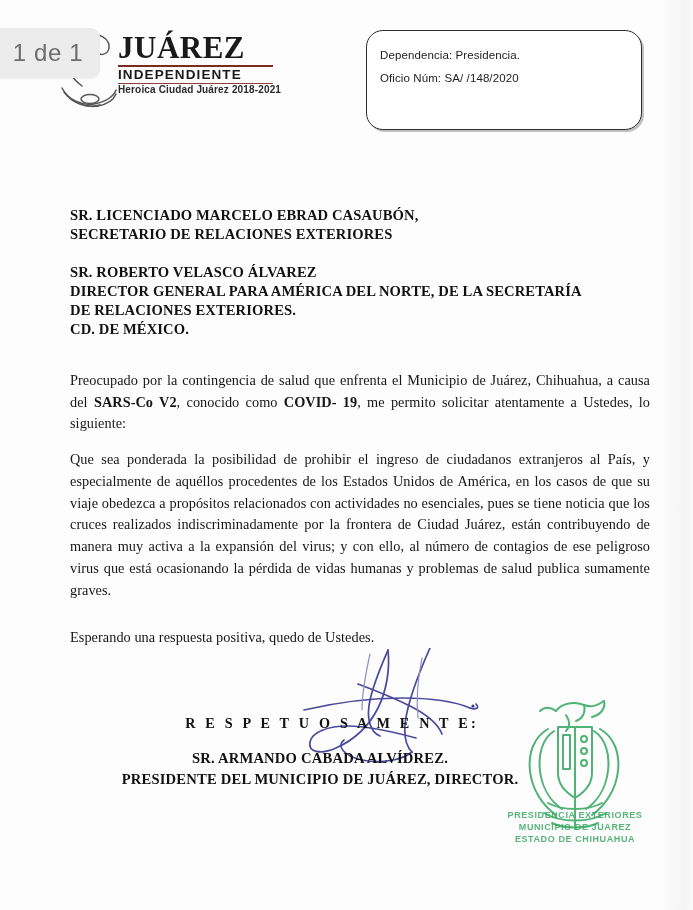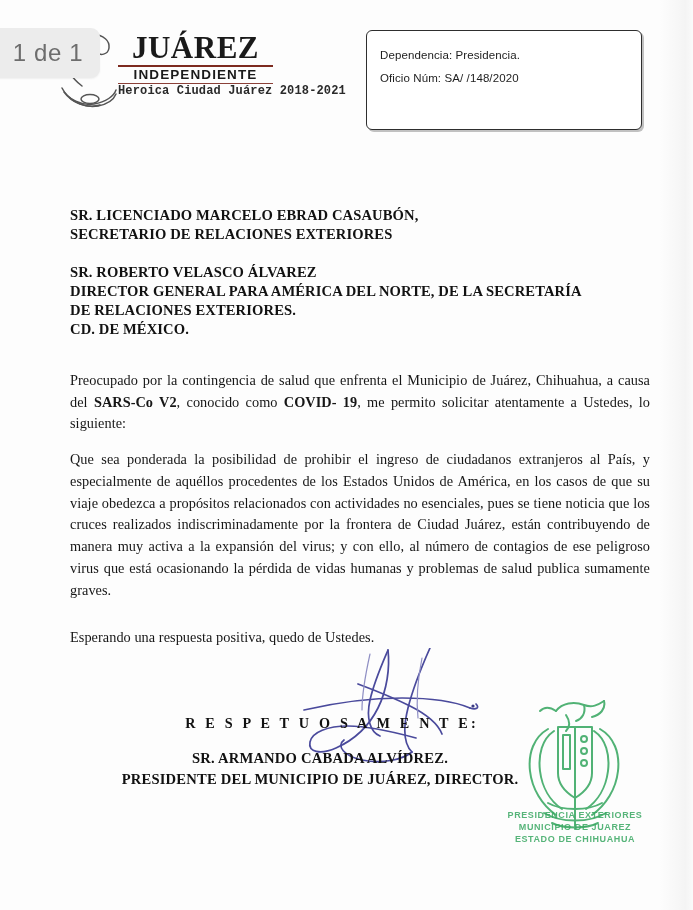--- a/index.html
+++ b/index.html
@@ -54,21 +54,21 @@
     left: 0px;
     top: 2px;
     width: 74px;
     height: 84px;
   }
   #wordmark {
     position: absolute;
     left: 66px;
     top: 6px;
     width: 155px;
-    text-align: center;
+    text-align: left;
   }
   .wm-juarez {
     font-family: "Liberation Serif", serif;
     font-weight: 700;
     font-size: 31px;
     letter-spacing: 0.5px;
     line-height: 1;
     color: #1a1a1a;
     white-space: nowrap;
   }
@@ -87,23 +87,23 @@
     color: #1a1a1a;
     white-space: nowrap;
   }
   .wm-rule2 {
     width: 100%;
     height: 1px;
     background: #8b4038;
     margin: 1px 0 1px 0;
   }
   .wm-sub {
-    font-family: Liberation Mono, monospace;
-    font-weight: 700;
-    font-size: 12px;
+    font-family: Liberation Sans, sans-serif;
+    font-weight: 700;
+    font-size: 10px;
     letter-spacing: 0.15px;
     line-height: 1.05;
     color: #2a2a2a;
     white-space: nowrap;
   }
 
   
   #page-badge {
     position: absolute;
     left: -12px;
@@ -127,21 +127,21 @@
   }
 
   
   #dep-box {
     position: absolute;
     left: 366px;
     top: 30px;
     width: 276px;
     height: 100px;
     border: 1.6px solid #2e2e2e;
-    border-radius: 6px;
+    border-radius: 17px;
     background: #ffffff;
     box-shadow: 2px 2px 0 0 rgba(120,120,120,0.45);
     box-sizing: border-box;
   }
   #dep-box .line {
     font-family: "Liberation Sans", sans-serif;
     font-size: 11.5px;
     color: #1d1d1d;
     letter-spacing: 0.1px;
     margin-left: 13px;

